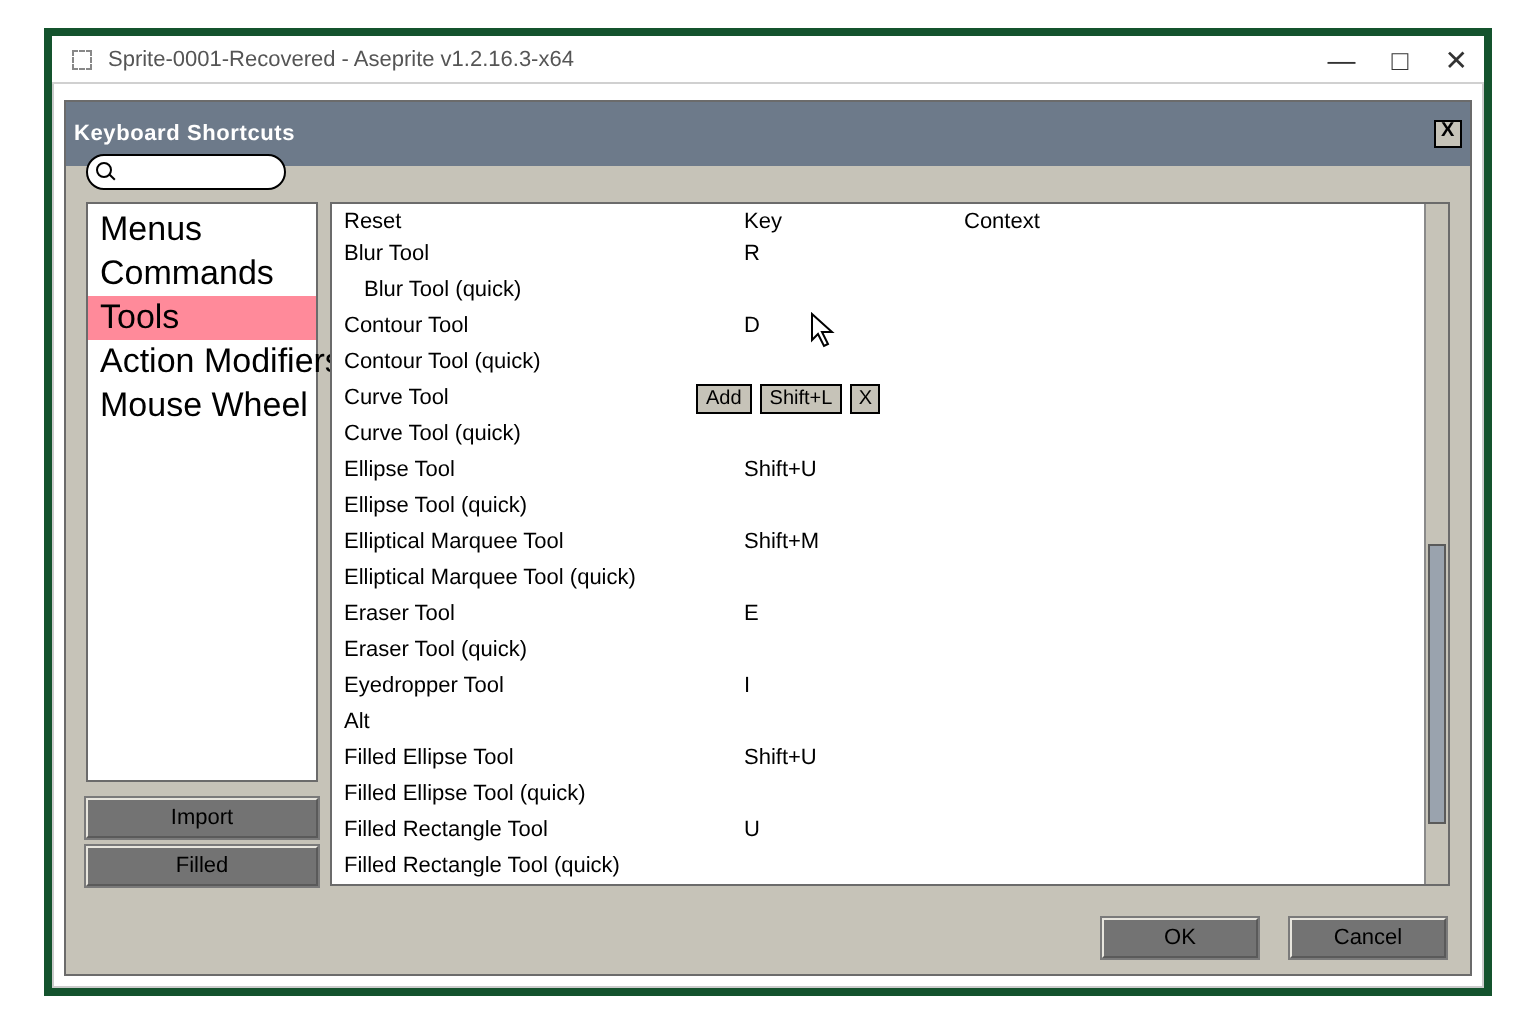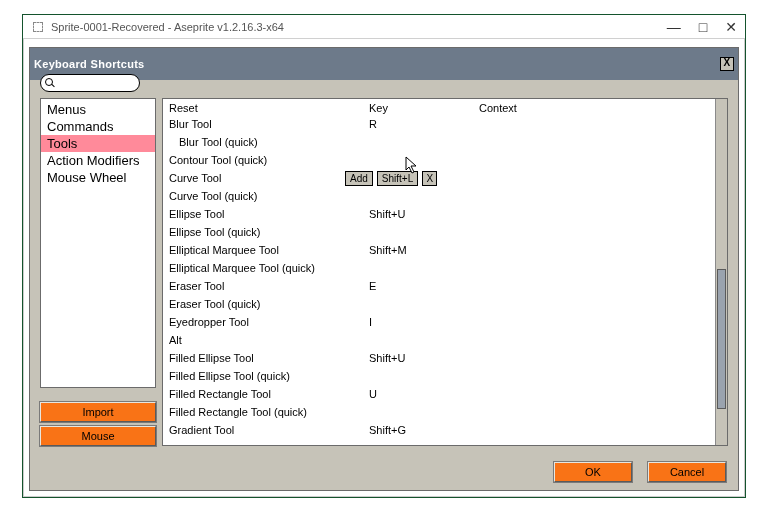--- a/index.html
+++ b/index.html
@@ -1,19 +1,19 @@
 <!DOCTYPE html>
 <html><head>
 <meta charset="utf-8">
 <style>
   * { box-sizing: border-box; margin: 0; padding: 0; }
   html, body { width: 768px; height: 512px; overflow: hidden; background: #fff; font-family: Verdana, Geneva, sans-serif; font-size: 11px; color: #000; }
   .outer-window {
     position: absolute; left: 22px; top: 14px; width: 724px; height: 484px;
-    border: 1px solid #14532d; background: #fff; box-shadow: 0 0 0 1px #ccc inset;
+    border: 4px solid #14532d; background: #fff; box-shadow: 0 0 0 1px #ccc inset;
   }
   .titlebar {
     height: 24px; display: flex; align-items: center; padding: 0 8px;
     border-bottom: 1px solid #d0d0d0; background: #fff;
   }
   .titlebar .app-icon {
     width: 14px; height: 14px; margin-right: 6px; position: relative;
   }
   .titlebar .app-icon::before {
     content: ""; position: absolute; inset: 2px; border: 1px dashed #888;
@@ -53,31 +53,31 @@
   .search-field .mag::after {
     content: ""; position: absolute; width: 4px; height: 1px; background: #000; transform: rotate(45deg); left: 6px; top: 7px;
   }
   .layout {
     display: flex; gap: 6px; height: calc(100% - 60px);
   }
   .left-col { width: 116px; display: flex; flex-direction: column; gap: 6px; }
   .category-list {
     flex: 0 0 auto; height: 290px;
     background: #fff; border: 1px solid #6b6b6b; padding: 2px 0;
-    font-size: 13px;
+    font-size: 17px;
   }
   .category-list .cat-item {
     padding: 1px 6px; white-space: nowrap; color: #000;
   }
   .category-list .cat-item.selected {
     background: #ff8a9a; color: #000;
   }
   .left-buttons { display: flex; flex-direction: column; gap: 4px; margin-top: auto; }
   .aes-btn {
-    background: #f97316; font-size: 11px; text-align: center;
+    background: #737373; font-size: 11px; text-align: center;
     height: 20px; line-height: 18px;
     border: 1px solid #5a5a5a;
     border-top-color: #e8e6de; border-left-color: #e8e6de;
     box-shadow: 0 0 0 1px #7a7a7a;
   }
   .right-panel {
     flex: 1; background: #fff; border: 1px solid #6b6b6b; position: relative;
     display: flex; font-size: 11px;
   }
   .list-scroll { flex: 1; overflow: hidden; }
@@ -147,41 +147,45 @@
         <div class="left-col">
           <div class="category-list" id="cat-list">
               <div class="cat-item">Menus</div>
               <div class="cat-item">Commands</div>
               <div class="cat-item selected">Tools</div>
               <div class="cat-item">Action Modifiers</div>
               <div class="cat-item">Mouse Wheel</div>
             </div>
           <div class="left-buttons">
             <div class="aes-btn">Import</div>
-            <div class="aes-btn">Mouse</div>
+            <div class="aes-btn">Filled</div>
           </div>
         </div>
 
         <div class="right-panel">
           <div class="list-scroll">
             <div class="list-headers">
               <span class="col-action">Reset</span>
               <span class="col-key">Key</span>
               <span class="col-ctx">Context</span>
             </div>
             <div id="rows">
                 <div class="row" style="position: relative;">
                   <span class="col-action">Blur Tool</span>
                   <span class="col-key">R</span>
                 </div>
                 <div class="row" style="position: relative; padding-left: 16px;">
                   <span class="col-action">Blur Tool (quick)</span>
                   <span class="col-key"></span>
                 </div>
                 <div class="row" style="position: relative;">
+                  <span class="col-action">Contour Tool</span>
+                  <span class="col-key">D</span>
+                </div>
+                <div class="row" style="position: relative;">
                   <span class="col-action">Contour Tool (quick)</span>
                   <span class="col-key"></span>
                 </div>
                 <div class="row selected" style="position: relative;">
                   <span class="col-action">Curve Tool</span>
                   <span class="inline-controls">
                     <span class="mini-btn">Add</span>
                     <span class="mini-btn">Shift+L</span>
                     <span class="mini-btn x">X</span>
                   </span>

